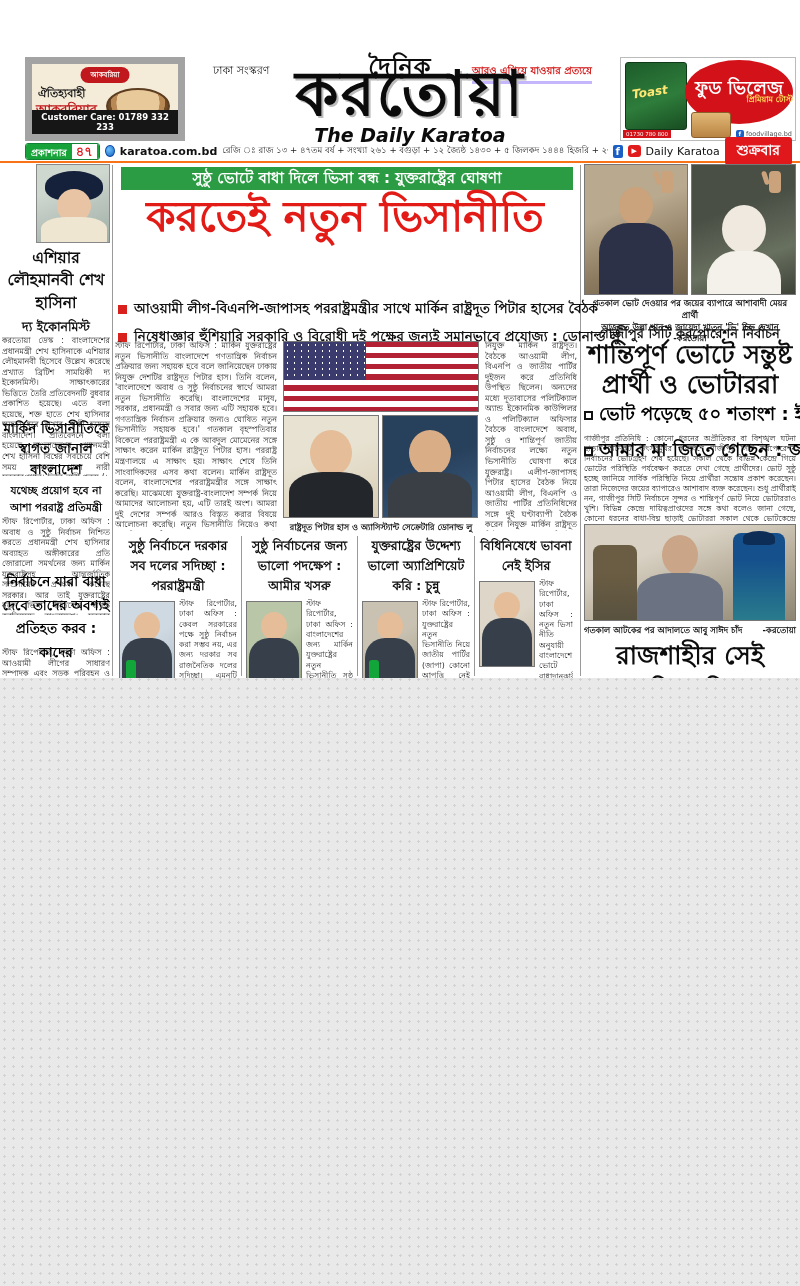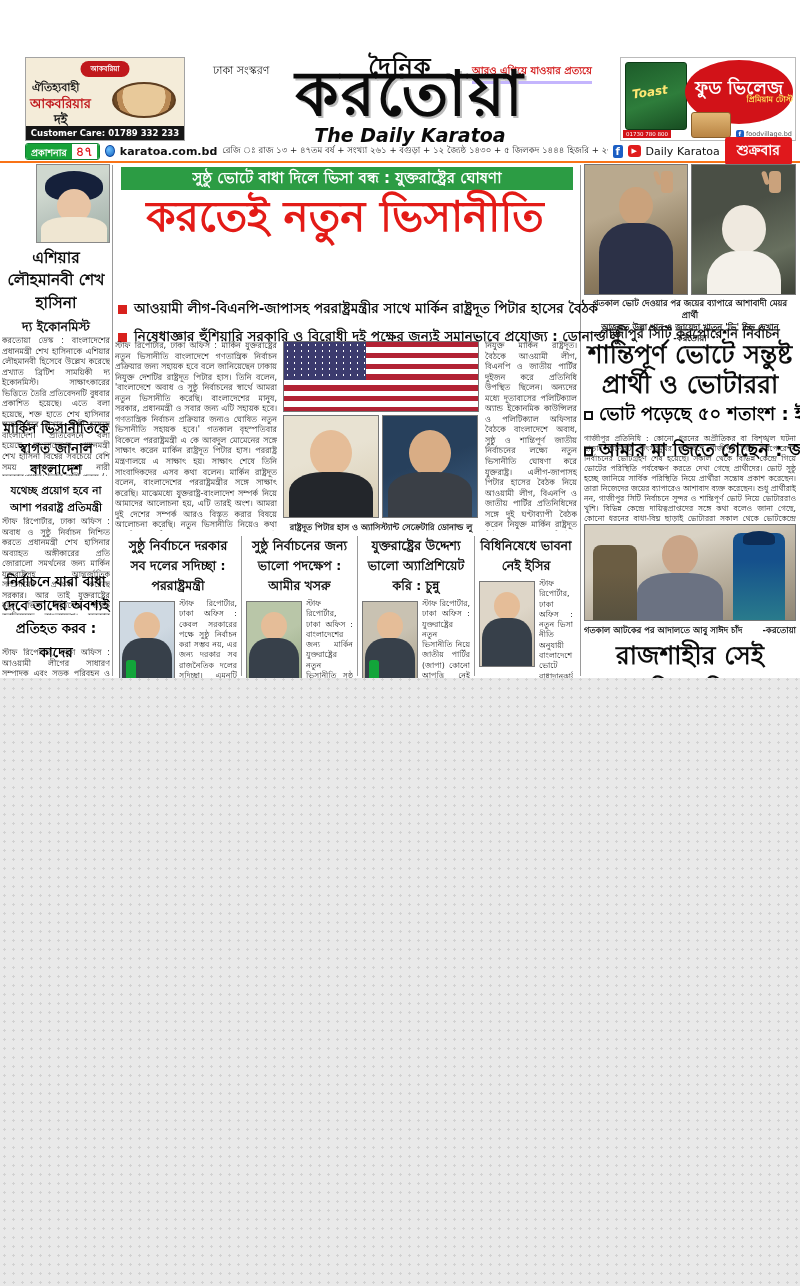--- a/index.html
+++ b/index.html
@@ -8,21 +8,21 @@
     font-family:"DejaVu Sans", sans-serif;
     background:#e9e9e9;
     background-image:radial-gradient(#d2d2d2 1px, transparent 1.2px);
     background-size:9px 9px;
     position:relative; overflow:hidden;
   }
   .page { position:absolute; left:0; top:0; width:800px; height:678px; background:#fff; overflow:hidden; }
   .abs { position:absolute; }
 
   
-  .ad-left { left:25px; top:57px; width:160px; height:84px; background:#f4ecd9; border:1px solid #a3a3a3; overflow:hidden; }
+  .ad-left { left:25px; top:57px; width:160px; height:84px; background:#f4ecd9; border:7px solid #a3a3a3; overflow:hidden; }
   .ad-left .logo { position:absolute; left:50%; top:3px; transform:translateX(-50%); background:#c0181c; color:#fff; font-size:7px; font-weight:bold; padding:2px 10px; border-radius:8px; white-space:nowrap; }
   .ad-left .l1 { position:absolute; left:6px; top:21px; font-size:11px; font-weight:bold; color:#111; }
   .ad-left .l2 { position:absolute; left:4px; top:36px; font-size:13px; font-weight:bold; color:#c0181c; }
   .ad-left .l3 { position:absolute; left:28px; top:52px; font-size:13px; font-weight:bold; color:#111; }
   .ad-left .bowl { position:absolute; right:8px; top:24px; width:64px; height:36px; border-radius:50%; background:radial-gradient(circle at 50% 40%, #e8c99a 0 60%, #b98955 61% 75%, #6e4a26 76%); border:2px solid #5d3d20; }
   .ad-left .care { position:absolute; left:0; bottom:0; width:100%; background:#161616; color:#fff; font-size:8.5px; font-weight:bold; text-align:center; padding:2px 0; }
 
   .edition { left:213px; top:62px; font-size:11px; color:#222; }
   .daily { left:0; top:48px; width:800px; text-align:center; font-size:24px; font-weight:900; color:#0d0d0d; letter-spacing:1px; }
   .tagline { left:472px; top:63px; font-size:10px; font-weight:bold; color:#d31a1a; border-bottom:3px solid #c4b5fd; padding-bottom:1px; }

